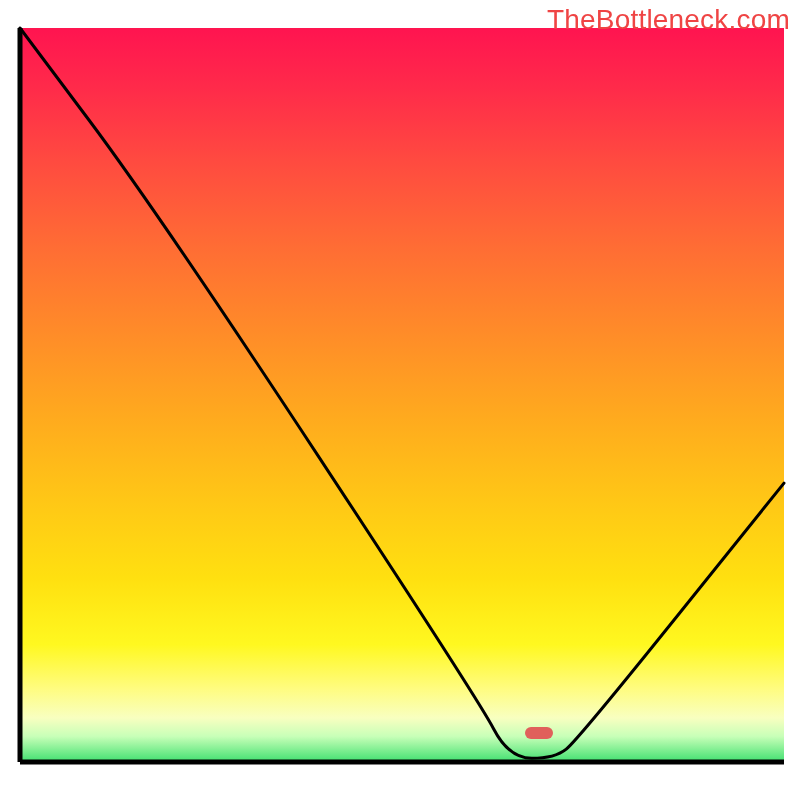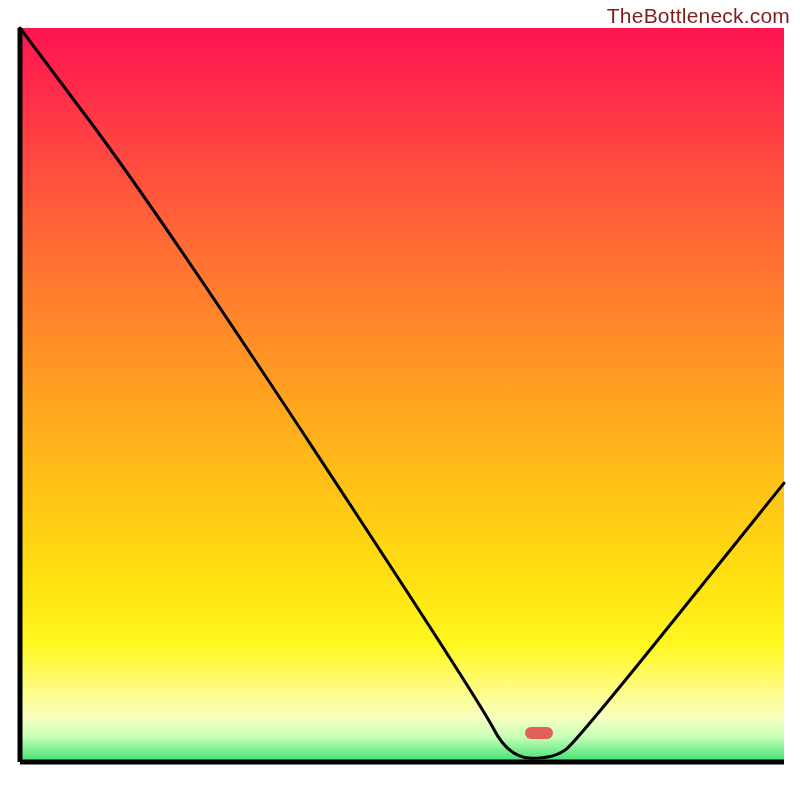--- a/index.html
+++ b/index.html
@@ -13,22 +13,22 @@
   .container {
     position: relative;
     width: 800px;
     height: 800px;
   }
   .watermark {
     position: absolute;
     top: 4px;
     right: 10px;
     font-family: Arial, Helvetica, sans-serif;
-    font-size: 21px;
-    color: #7f1d1d;
+    font-size: 28px;
+    color: #ef4444;
     letter-spacing: 0.2px;
     font-weight: 500;
     z-index: 3;
   }
   .gradient-area {
     position: absolute;
     left: 20px;
     top: 28px;
     width: 764px;
     height: 734px;

